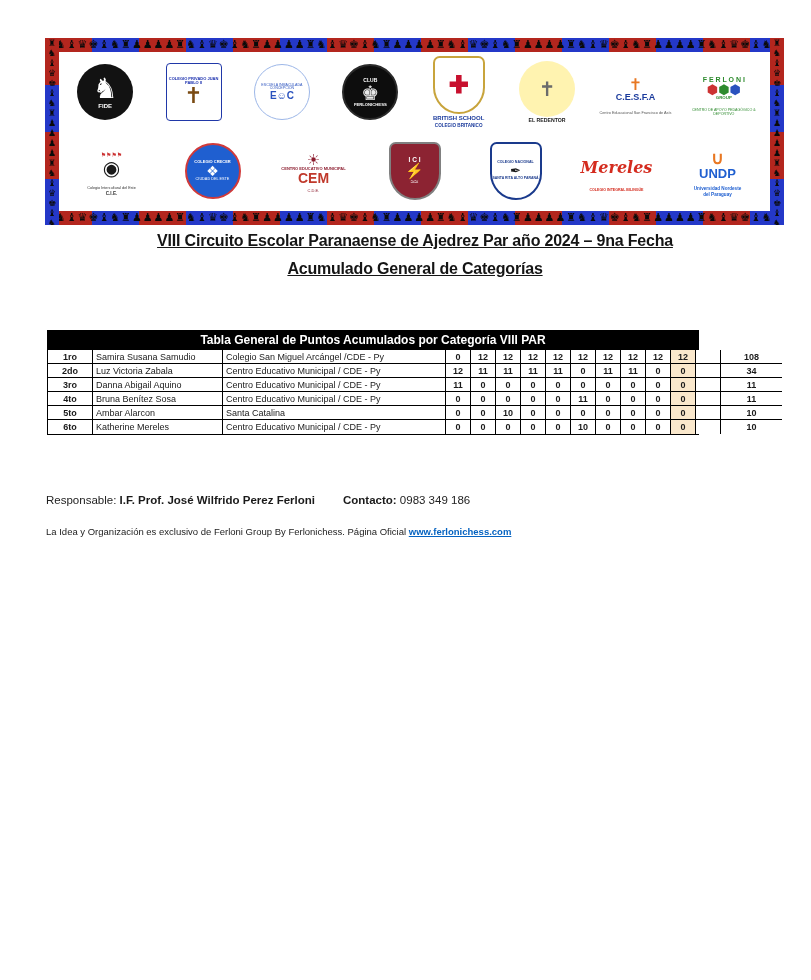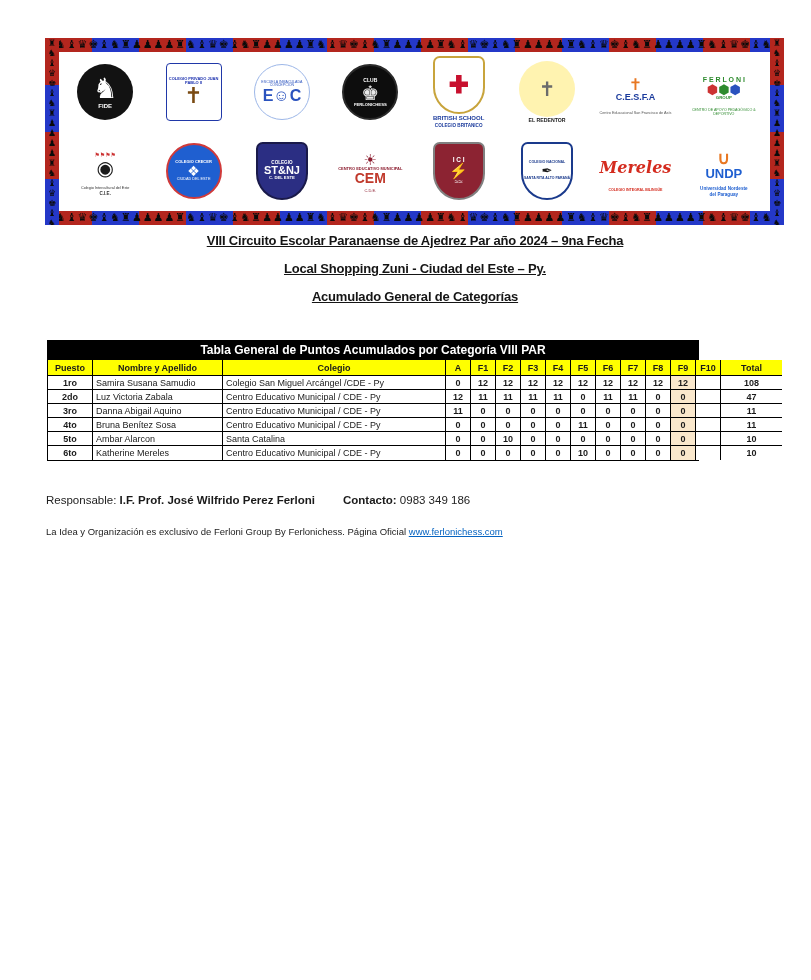--- a/index.html
+++ b/index.html
@@ -64,30 +64,30 @@
   .logo-shape.square { width: 56px; height: 58px; border-radius: 4px; }
   .logo-shape.text   { width: 78px; min-height: 40px; }
   .logo-caption { margin-top: 1px; line-height: 1.1; }
 
   
   .titles {
     position: absolute; left: 47px; top: 227px; width: 736px;
     text-align: center;
   }
   .title-line {
-    font-size: 13px; font-weight: bold;
+    font-size: 16px; font-weight: bold;
     text-decoration: underline;
     line-height: 28px;
     color: #151515;
     letter-spacing: -0.2px;
   }
 
   
   .results {
-    position: absolute; left: 47px; top: 340px; width: 652px;
+    position: absolute; left: 47px; top: 330px; width: 652px;
     border: 1px solid #000;
     font-size: 9px;
   }
   .t-title {
     background: #000000; color: #ffffff;
     font-weight: bold; font-size: 12px;
     height: 19px; line-height: 19px; text-align: center;
   }
   .t-category {
     background: #f2a3a0; color: #111;
@@ -121,21 +121,21 @@
     position: absolute; left: 46px; top: 494px; width: 720px;
     font-size: 11.5px; color: #222;
   }
   .resp-line b { color: #1a1a1a; }
   .gap { display: inline-block; width: 28px; }
   .credit-line {
     position: absolute; left: 46px; top: 526px; width: 720px;
     font-size: 9.5px; color: #222;
   }
   .credit-line a {
-    color: #0563c1; text-decoration: underline; cursor: pointer;
+    color: #0563c1; text-decoration: underline; cursor: pointer; font-weight: bold;
   }
 </style>
 </head>
 <body>
 
 <div class="banner">
   <div class="chess-strip h top" id="strip-top">♜♞♝♛♚♝♞♜♟♟♟♟♜♞♝♛♚♝♞♜♟♟♟♟♜♞♝♛♚♝♞♜♟♟♟♟♜♞♝♛♚♝♞♜♟♟♟♟♜♞♝♛♚♝♞♜♟♟♟♟♜♞♝♛♚♝♞♜♟♟♟♟♜♞♝♛♚♝♞♜♟♟♟♟♜♞♝♛♚♝♞♜♟♟♟♟♜♞♝♛♚♝♞♜♟♟♟♟♜♞♝♛♚♝♞♜♟♟♟♟♜♞♝♛♚♝♞♜♟♟♟♟♜♞♝♛♚♝♞♜♟♟♟♟♜♞♝♛♚♝♞♜♟♟♟♟♜♞♝♛♚♝♞♜♟♟♟♟</div>
   <div class="chess-strip h bottom" id="strip-bottom">♜♞♝♛♚♝♞♜♟♟♟♟♜♞♝♛♚♝♞♜♟♟♟♟♜♞♝♛♚♝♞♜♟♟♟♟♜♞♝♛♚♝♞♜♟♟♟♟♜♞♝♛♚♝♞♜♟♟♟♟♜♞♝♛♚♝♞♜♟♟♟♟♜♞♝♛♚♝♞♜♟♟♟♟♜♞♝♛♚♝♞♜♟♟♟♟♜♞♝♛♚♝♞♜♟♟♟♟♜♞♝♛♚♝♞♜♟♟♟♟♜♞♝♛♚♝♞♜♟♟♟♟♜♞♝♛♚♝♞♜♟♟♟♟♜♞♝♛♚♝♞♜♟♟♟♟♜♞♝♛♚♝♞♜♟♟♟♟</div>
   <div class="chess-strip v left" id="strip-left">♜♞♝♛♚♝♞♜♟♟♟♟♜♞♝♛♚♝♞♜♟♟♟♟♜♞♝♛♚♝♞♜♟♟♟♟♜♞♝♛♚♝♞♜♟♟♟♟</div>
   <div class="chess-strip v right" id="strip-right">♜♞♝♛♚♝♞♜♟♟♟♟♜♞♝♛♚♝♞♜♟♟♟♟♜♞♝♛♚♝♞♜♟♟♟♟♜♞♝♛♚♝♞♜♟♟♟♟</div>
@@ -149,21 +149,21 @@
         </div>
         <div class="logo">
           <div class="logo-shape square" style="background: rgb(255, 255, 255); border: 1px solid rgb(32, 56, 168);">
             <div style="color: rgb(26, 47, 174); font-size: 4px; font-weight: bold;">COLEGIO PRIVADO JUAN PABLO II</div>
             <div style="color: rgb(122, 74, 18); font-size: 22px;">✝</div>
           </div>
         </div>
         <div class="logo">
           <div class="logo-shape circle" style="background: rgb(255, 255, 255); border: 1px solid rgb(157, 183, 232);">
             <div style="color: rgb(42, 82, 190); font-size: 3.6px;">ESCUELA INMACULADA CONCEPCIÓN</div>
-            <div style="color: rgb(42, 82, 190); font-size: 16px; font-weight: bold;">E☺C</div>
+            <div style="color: rgb(42, 82, 190); font-size: 10px; font-weight: bold;">E☺C</div>
           </div>
         </div>
         <div class="logo">
           <div class="logo-shape circle" style="background: rgb(13, 13, 13); border: 2px solid rgb(42, 42, 42);">
             <div style="color: rgb(255, 255, 255); font-size: 5px; font-weight: bold;">CLUB</div>
             <div style="color: rgb(232, 232, 232); font-size: 20px;">♚</div>
             <div style="color: rgb(255, 255, 255); font-size: 4.2px; font-weight: bold;">FERLONICHESS</div>
           </div>
         </div>
         <div class="logo">
@@ -209,27 +209,20 @@
           <div class="logo-caption" style="color: rgb(51, 51, 51); font-size: 4.6px; font-weight: bold;">C.I.E.</div>
         </div>
         <div class="logo">
           <div class="logo-shape circle" style="background: rgb(31, 95, 208); border: 2px solid rgb(208, 58, 58);">
             <div style="color: rgb(255, 255, 255); font-size: 4px; font-weight: bold;">COLEGIO CRECER</div>
             <div style="color: rgb(255, 255, 255); font-size: 14px;">❖</div>
             <div style="color: rgb(255, 255, 255); font-size: 3.8px;">CIUDAD DEL ESTE</div>
           </div>
         </div>
         <div class="logo">
-          <div class="logo-shape shield" style="background: rgb(43, 46, 131); border: 2px solid rgb(26, 26, 74);">
-            <div style="color: rgb(255, 255, 255); font-size: 4.6px; font-weight: bold;">COLEGIO</div>
-            <div style="color: rgb(255, 255, 255); font-size: 11px; font-weight: bold;">ST&amp;NJ</div>
-            <div style="color: rgb(255, 255, 255); font-size: 4.2px; font-weight: bold;">C. DEL ESTE</div>
-          </div>
-        </div>
-        <div class="logo">
           <div class="logo-shape text">
             <div style="color: rgb(140, 29, 47); font-size: 15px;">☀</div>
             <div style="color: rgb(140, 29, 47); font-size: 4px; font-weight: bold;">CENTRO EDUCATIVO MUNICIPAL</div>
             <div style="color: rgb(192, 57, 43); font-size: 14px; font-weight: bold;">CEM</div>
           </div>
           <div class="logo-caption" style="color: rgb(140, 29, 47); font-size: 4px;">C.D.E.</div>
         </div>
         <div class="logo">
           <div class="logo-shape shield" style="background: rgb(140, 35, 50); border: 2px solid rgb(128, 128, 128);">
             <div style="color: rgb(255, 255, 255); font-size: 6.5px; font-weight: bold;">I C I</div>
@@ -257,43 +250,25 @@
           </div>
           <div class="logo-caption" style="color: rgb(31, 95, 208); font-size: 4.6px; font-weight: bold;">Universidad Nordeste</div>
           <div class="logo-caption" style="color: rgb(31, 95, 208); font-size: 4.6px; font-weight: bold;">del Paraguay</div>
         </div>
       </div>
   </div>
 </div>
 
 <div class="titles">
   <div class="title-line">VIII Circuito Escolar Paranaense de Ajedrez Par año 2024 – 9na Fecha</div>
-  <div class="title-line">Local Shopping Zuni - Ciudad del Este – Py.</div>
   <div class="title-line">Acumulado General de Categorías</div>
 </div>
 
 <div class="results">
   <div class="t-title">Tabla General de Puntos Acumulados por Categoría VIII PAR</div>
-  <div class="t-grid-row t-head" id="table-head">
-      <div class="cell">Puesto</div>
-      <div class="cell">Nombre y Apellido</div>
-      <div class="cell">Colegio</div>
-      <div class="cell">A</div>
-      <div class="cell">F1</div>
-      <div class="cell">F2</div>
-      <div class="cell">F3</div>
-      <div class="cell">F4</div>
-      <div class="cell">F5</div>
-      <div class="cell">F6</div>
-      <div class="cell">F7</div>
-      <div class="cell">F8</div>
-      <div class="cell">F9</div>
-      <div class="cell">F10</div>
-      <div class="cell">Total</div>
-    </div>
   <div id="table-body">
       <div class="t-grid-row t-data">
         <div class="cell bold">1ro</div>
         <div class="cell left">Samira Susana Samudio</div>
         <div class="cell left">Colegio San Miguel Arcángel /CDE - Py</div>
         <div class="cell bold">0</div>
         <div class="cell bold">12</div>
         <div class="cell bold">12</div>
         <div class="cell bold">12</div>
         <div class="cell bold">12</div>
@@ -313,21 +288,21 @@
         <div class="cell bold">11</div>
         <div class="cell bold">11</div>
         <div class="cell bold">11</div>
         <div class="cell bold">11</div>
         <div class="cell bold">0</div>
         <div class="cell bold">11</div>
         <div class="cell bold">11</div>
         <div class="cell bold">0</div>
         <div class="cell bold tan">0</div>
         <div class="cell bold"></div>
-        <div class="cell bold">47</div>
+        <div class="cell bold">34</div>
       </div>
       <div class="t-grid-row t-data">
         <div class="cell bold">3ro</div>
         <div class="cell left">Danna Abigail Aquino</div>
         <div class="cell left">Centro Educativo Municipal / CDE - Py</div>
         <div class="cell bold">11</div>
         <div class="cell bold">0</div>
         <div class="cell bold">0</div>
         <div class="cell bold">0</div>
         <div class="cell bold">0</div>

